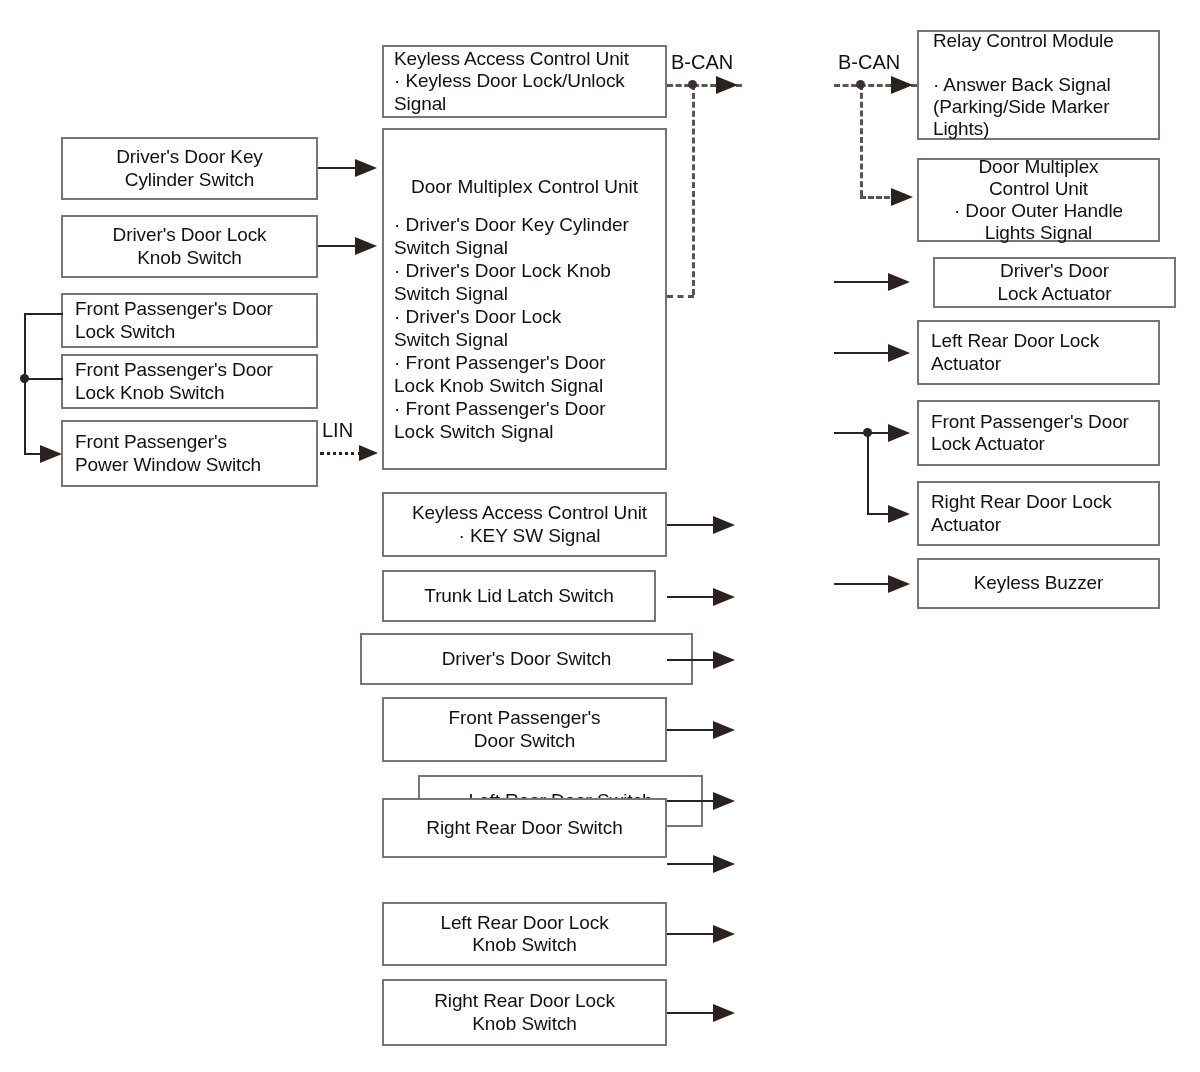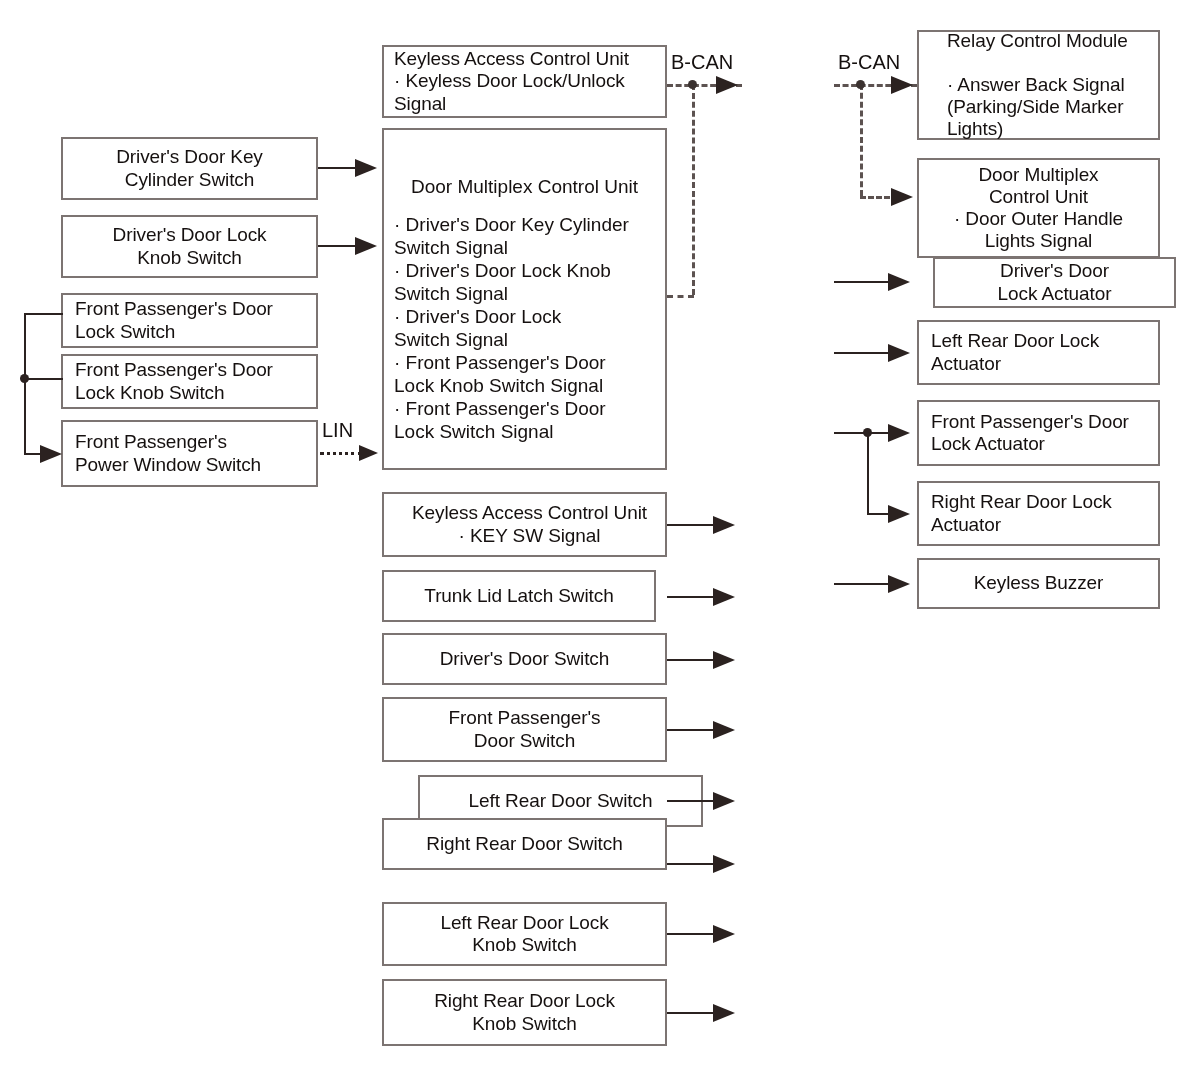--- a/index.html
+++ b/index.html
@@ -203,68 +203,68 @@
   </div>
   <div class="wire h" style="left:667px; top:524px; width:50px;"></div>
   <div class="arrow" style="left:713px; top:516px;"></div>
 
   <div class="node center" style="left:382px; top:570px; width:274px; height:52px;">
     <span class="body">Trunk Lid Latch Switch</span>
   </div>
   <div class="wire h" style="left:667px; top:596px; width:50px;"></div>
   <div class="arrow" style="left:713px; top:588px;"></div>
 
-  <div class="node center" style="left:382px; top:633px; width:285px; height:52px;">
+  <div class="node center" style="left:360px; top:633px; width:333px; height:52px;">
     <span class="body">Driver's Door Switch</span>
   </div>
   <div class="wire h" style="left:667px; top:659px; width:50px;"></div>
   <div class="arrow" style="left:713px; top:651px;"></div>
 
   <div class="node center" style="left:382px; top:697px; width:285px; height:65px;">
     <span class="body">Front Passenger's
 Door Switch</span>
   </div>
   <div class="wire h" style="left:667px; top:729px; width:50px;"></div>
   <div class="arrow" style="left:713px; top:721px;"></div>
 
   <div class="node center" style="left:382px; top:775px; width:285px; height:52px;margin-left:36px;">
     <span class="body">Left Rear Door Switch</span>
   </div>
   <div class="wire h" style="left:667px; top:800px; width:50px;"></div>
   <div class="arrow" style="left:713px; top:792px;"></div>
 
-  <div class="node center" style="left:382px; top:818px; width:285px; height:52px;">
+  <div class="node center" style="left:382px; top:798px; width:285px; height:60px;">
     <span class="body">Right Rear Door Switch</span>
   </div>
   <div class="wire h" style="left:667px; top:863px; width:50px;"></div>
   <div class="arrow" style="left:713px; top:855px;"></div>
 
   <div class="node center" style="left:382px; top:902px; width:285px; height:64px;">
     <span class="body">Left Rear Door Lock
 Knob Switch</span>
   </div>
   <div class="wire h" style="left:667px; top:933px; width:50px;"></div>
   <div class="arrow" style="left:713px; top:925px;"></div>
 
   <div class="node center" style="left:382px; top:979px; width:285px; height:67px;">
     <span class="body">Right Rear Door Lock
 Knob Switch</span>
   </div>
   <div class="wire h" style="left:667px; top:1012px; width:50px;"></div>
   <div class="arrow" style="left:713px; top:1004px;"></div>
 
-  <div class="node left" style="left:917px; top:30px; width:243px; height:110px; padding-left:28px;">
+  <div class="node left" style="left:917px; top:30px; width:243px; height:110px; padding-left:14px;">
     <span class="body">Relay Control Module
 
 · Answer Back Signal
 (Parking/Side Marker
 Lights)</span>
   </div>
 
-  <div class="node center" style="left:917px; top:158px; width:243px; height:100px;">
+  <div class="node center" style="left:917px; top:158px; width:243px; height:84px;">
     <span class="body">Door Multiplex
 Control Unit
 · Door Outer Handle
 Lights Signal</span>
   </div>
 
   <div class="node center" style="left:917px; top:257px; width:243px; height:51px;margin-left:16px;">
     <span class="body">Driver's Door
 Lock Actuator</span>
   </div>

